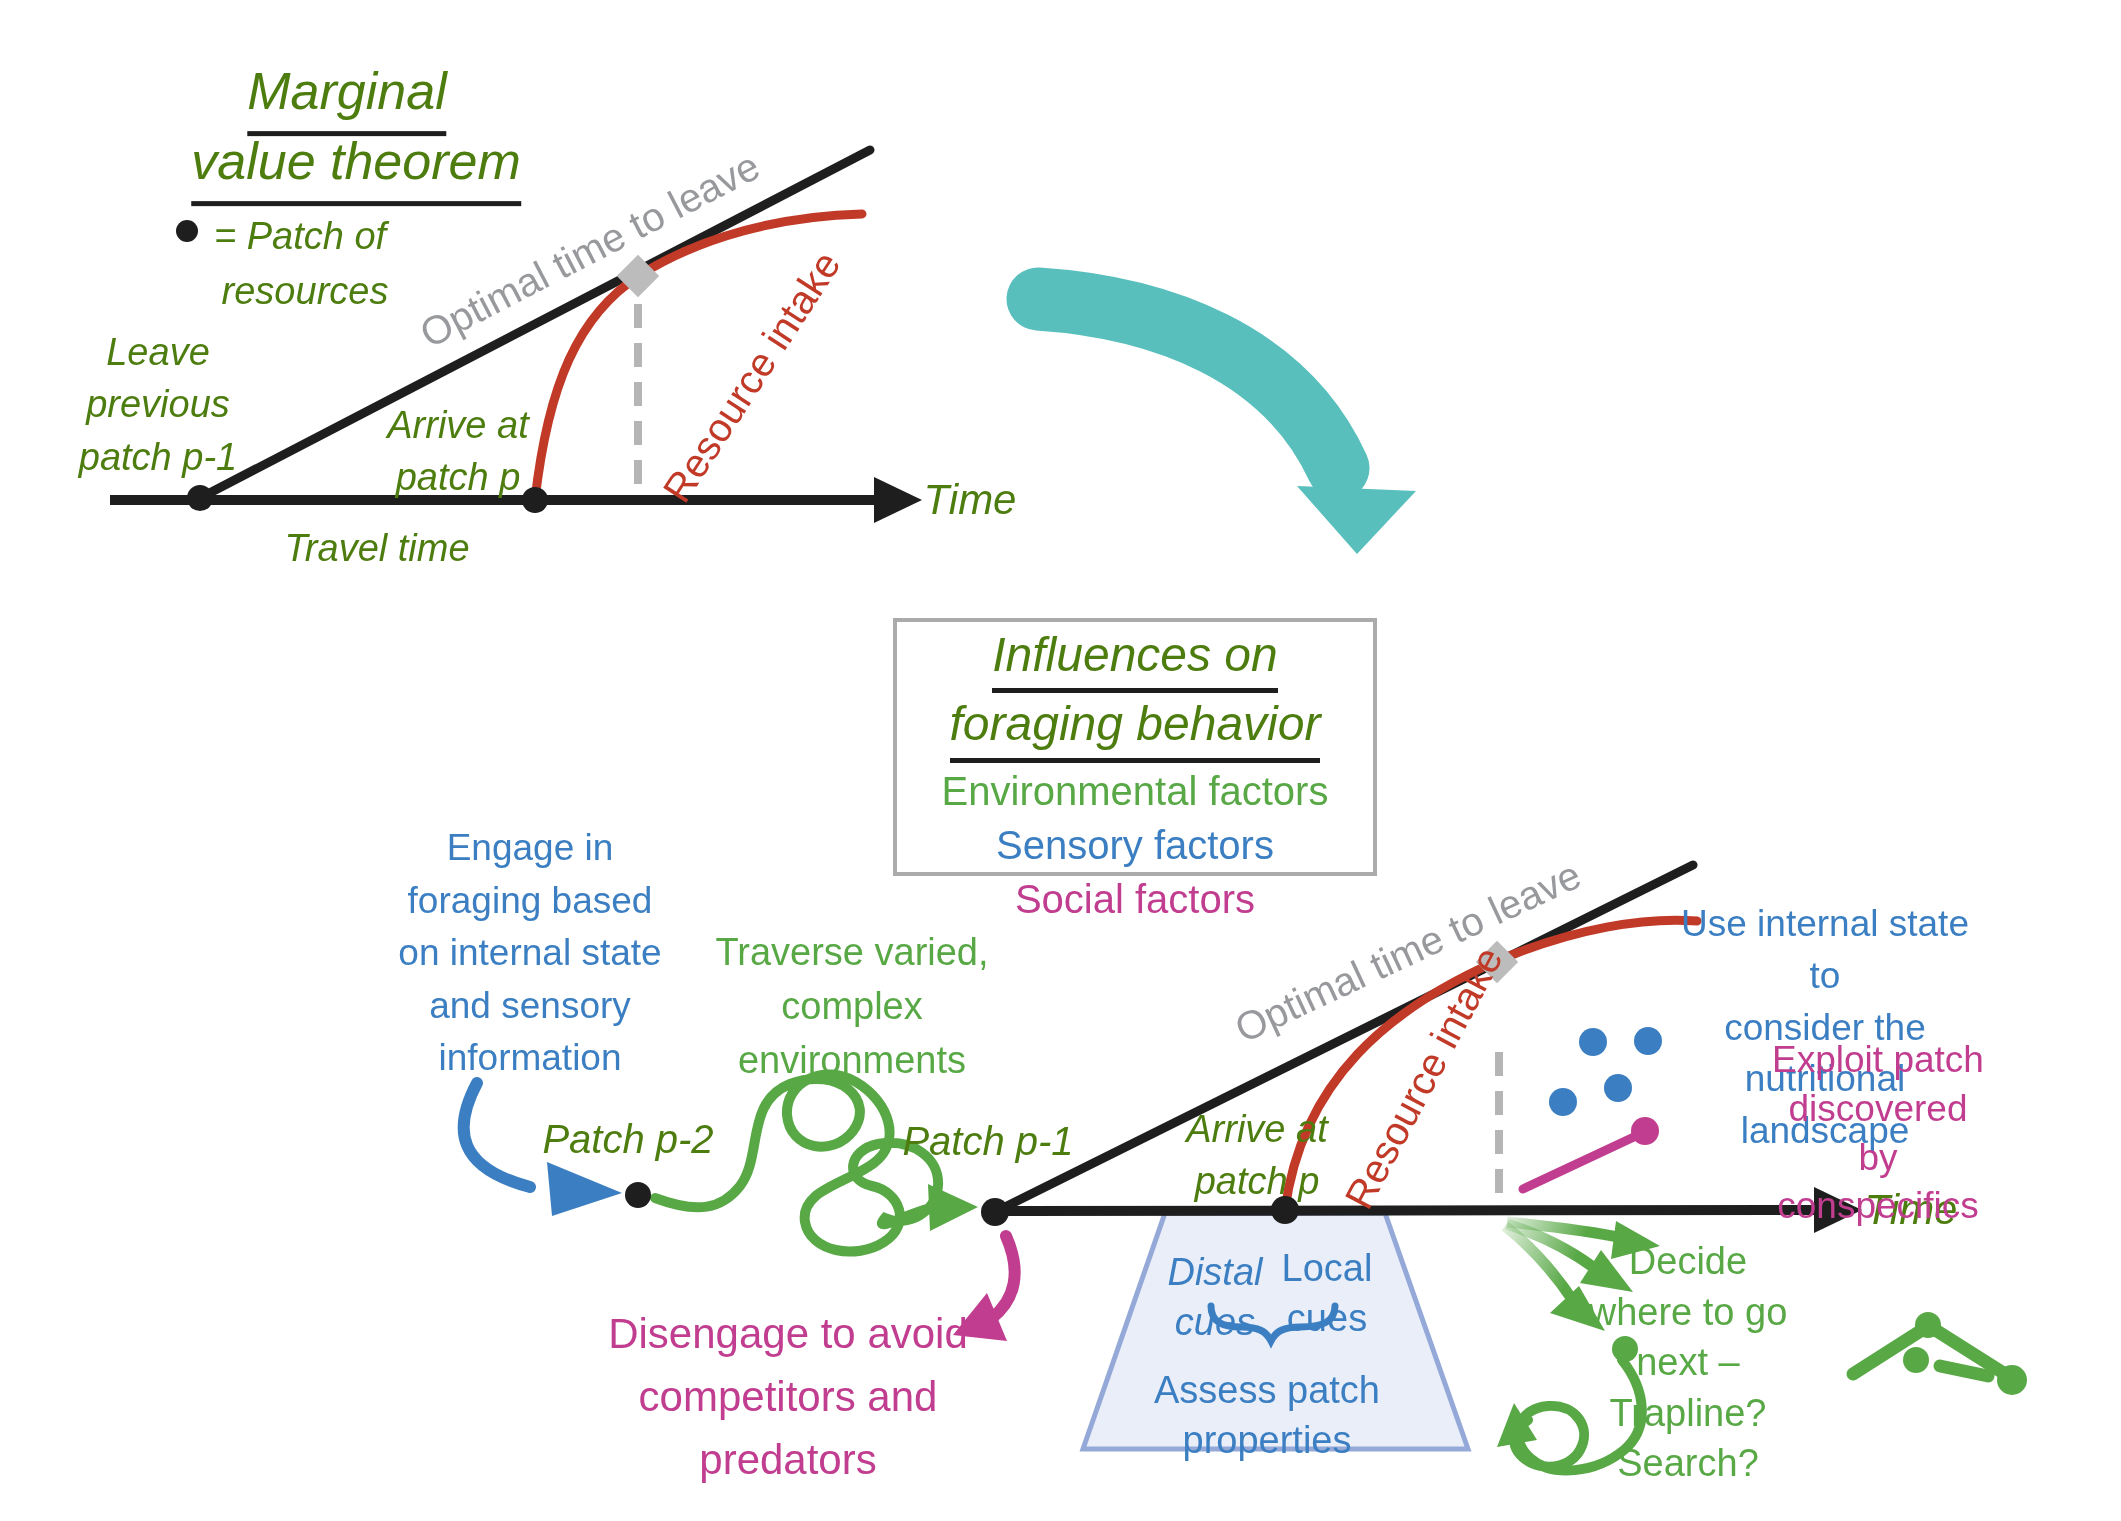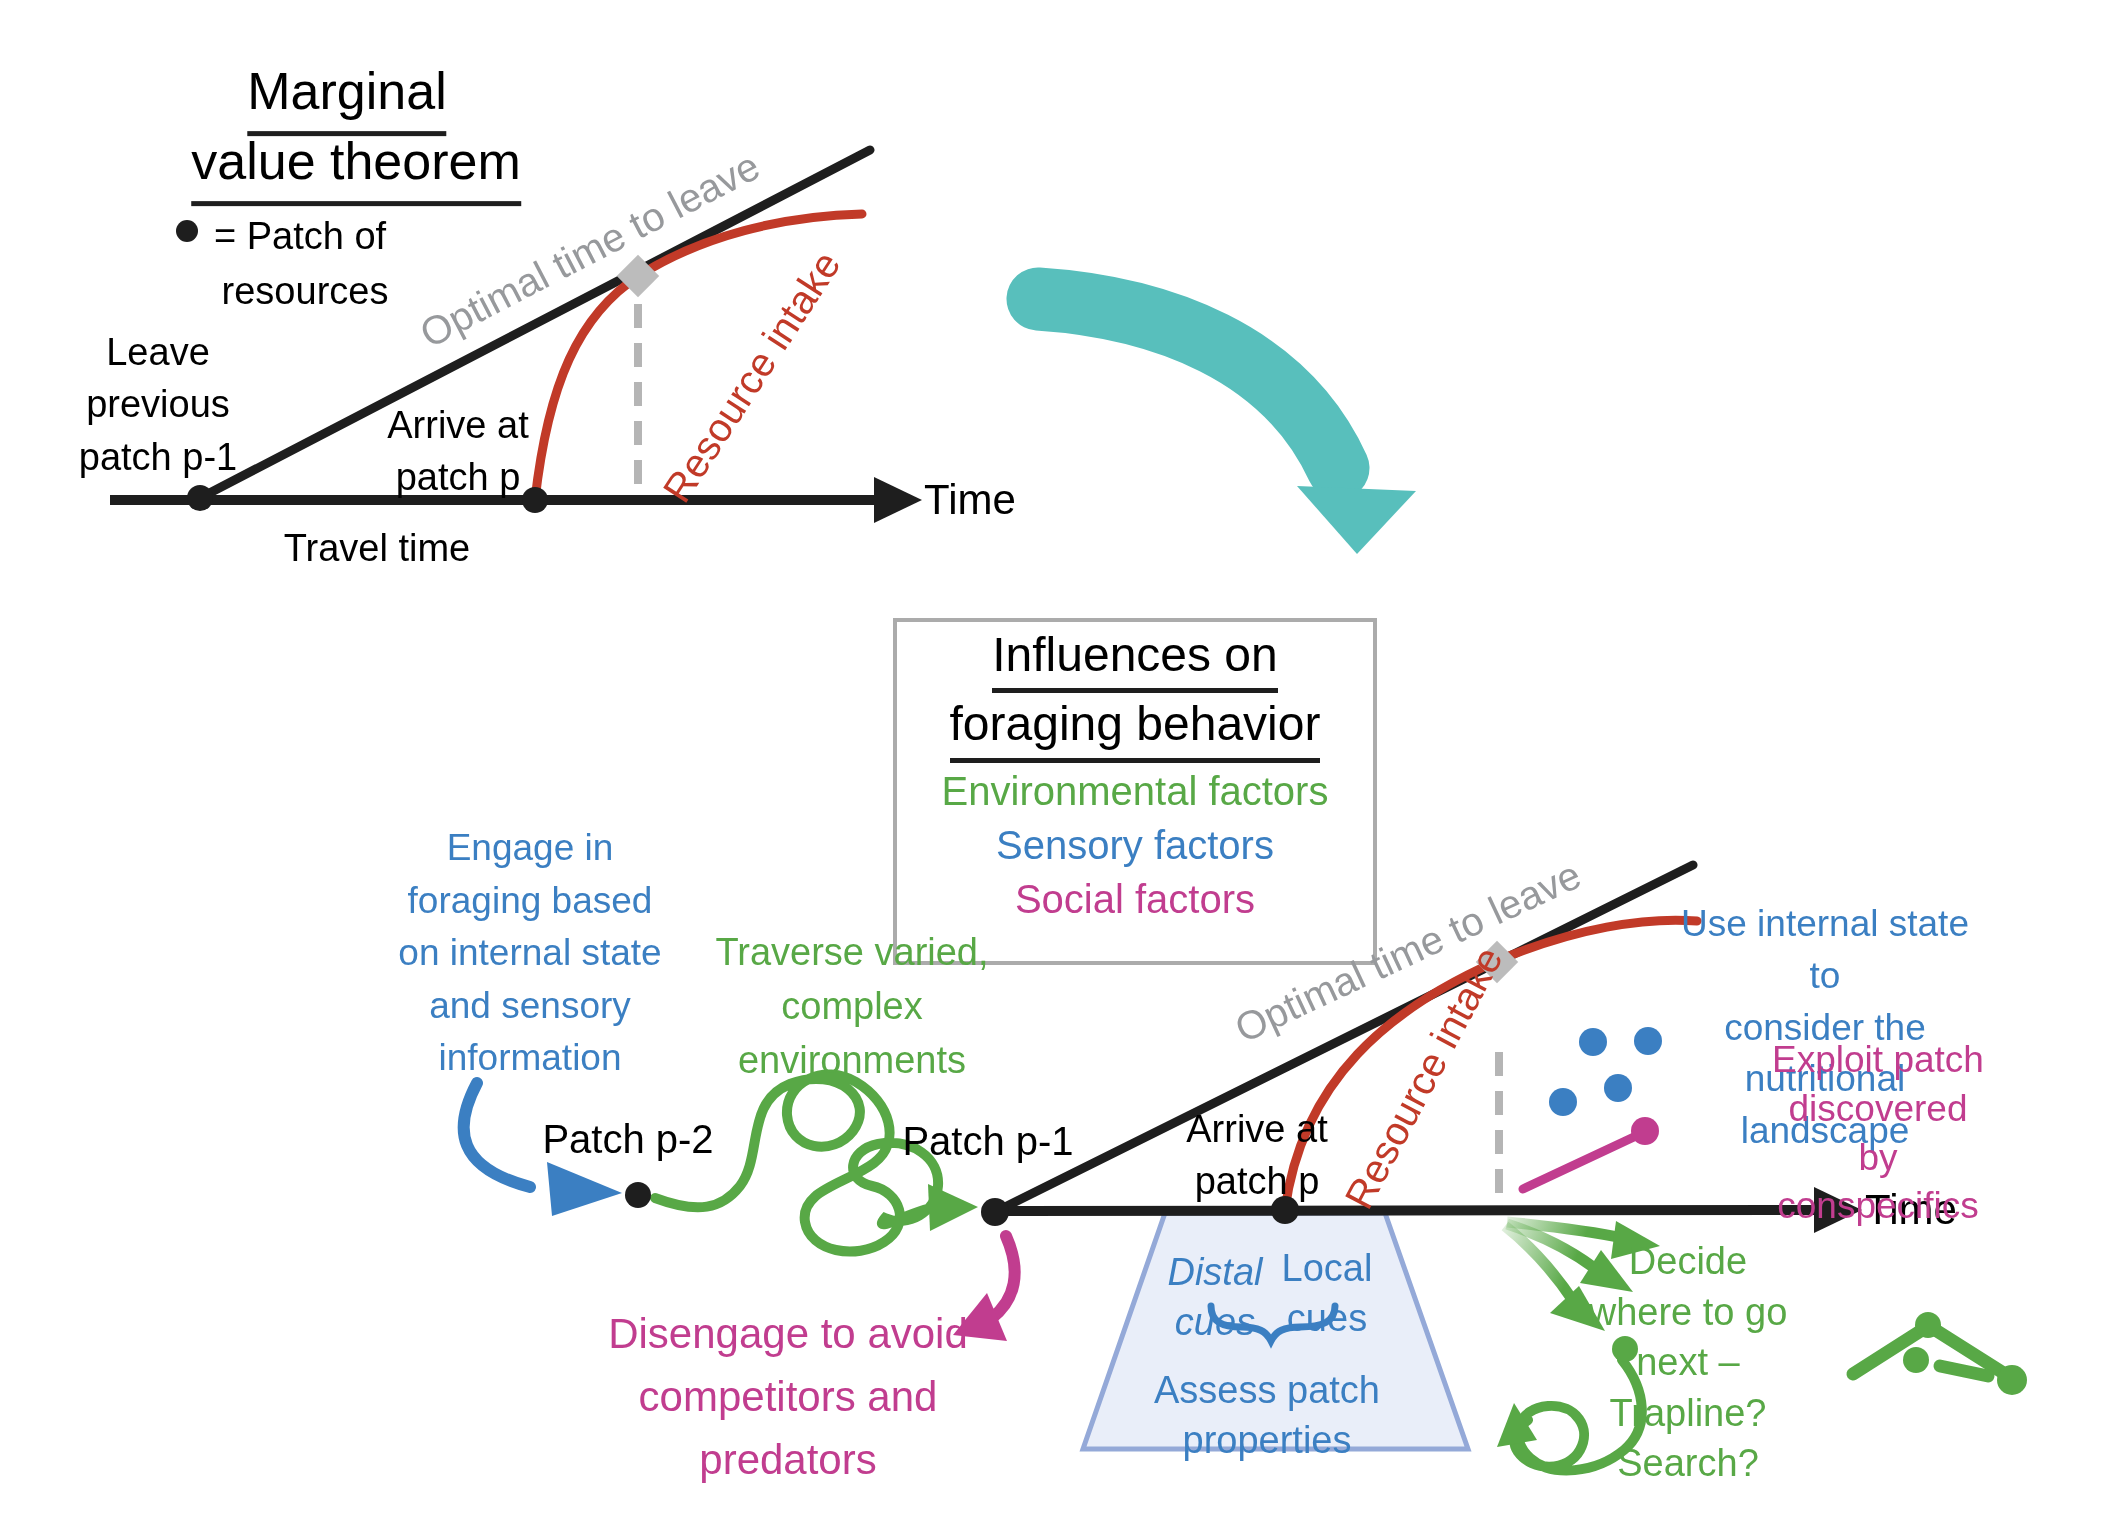--- a/index.html
+++ b/index.html
@@ -8,29 +8,29 @@
     font-family:"Liberation Sans","DejaVu Sans",sans-serif;color:#1e1e1e;
   }
   svg.overlay{position:absolute;left:0;top:0;width:2121px;height:1521px;}
   .txt{position:absolute;transform:translate(-50%,-50%);text-align:center;white-space:pre-line;line-height:1.38;}
   .rot{transform-origin:center center;}
   .f52{font-size:52px;}
   .f42{font-size:42px;}
   .f40{font-size:40px;}
   .f38{font-size:38px;}
   .f37{font-size:37px;}
-  .black{color:#000000;}
+  .black{color:#4d7c0f;font-style:italic;}
   .gray{color:#97999c;}
   .red{color:#c13a28;}
   .blue{color:#3b7fc2;margin-top:25px;}
   .green{color:#58a846;}
   .magenta{color:#c13d8f;}
   .uline{border-bottom:5px solid #1e1e1e;padding-bottom:3px;display:inline-block;}
   .infl-box{
-    position:absolute;left:893px;top:618px;width:484px;height:347px;
+    position:absolute;left:893px;top:618px;width:484px;height:258px;
     border:4px solid #ababab;background:#ffffff;box-sizing:border-box;
     display:flex;flex-direction:column;align-items:center;padding-top:2px;
   }
   .infl-box .t{font-size:48px;line-height:1.28;}
   .infl-box .fac{font-size:40px;line-height:1.3;margin-top:2px;}
   .infl-box .fac:first-of-type{margin-top:8px;}
 </style>
 </head>
 <body>
 

